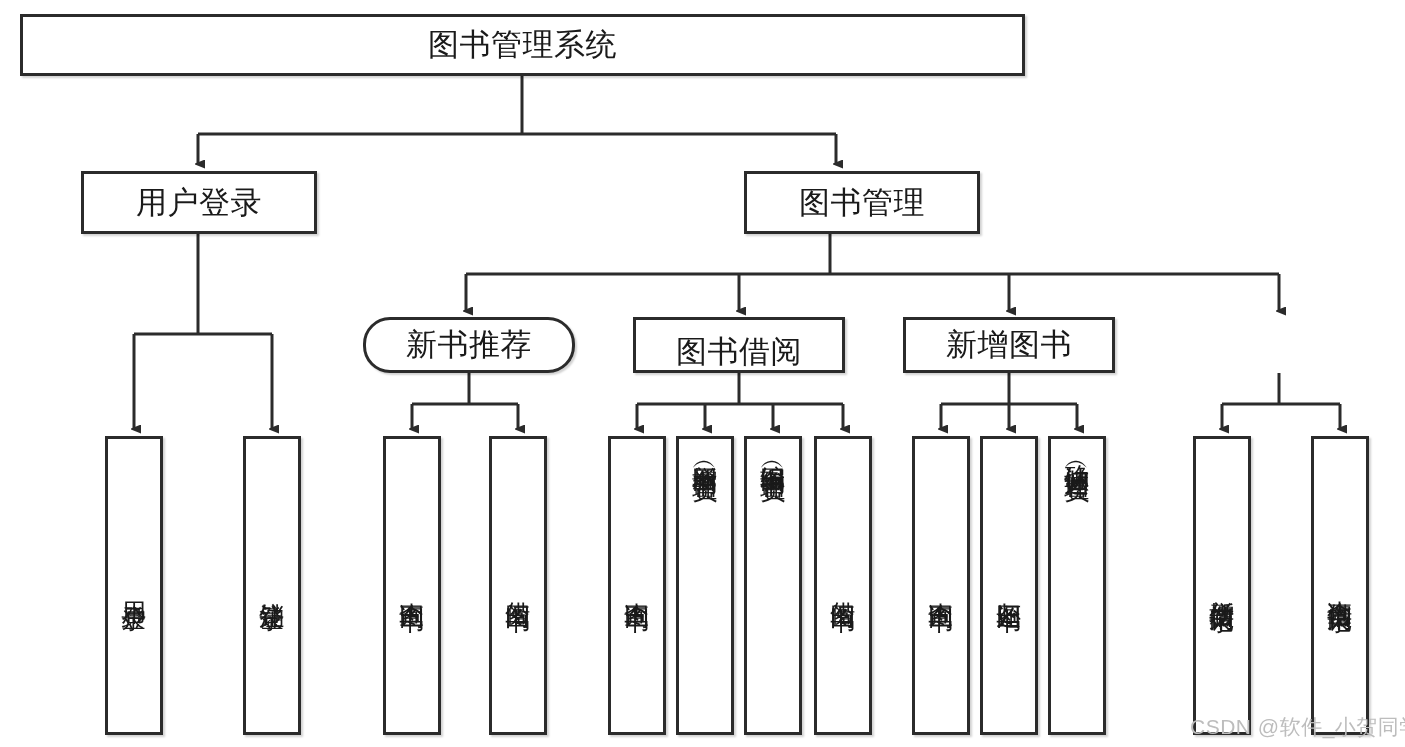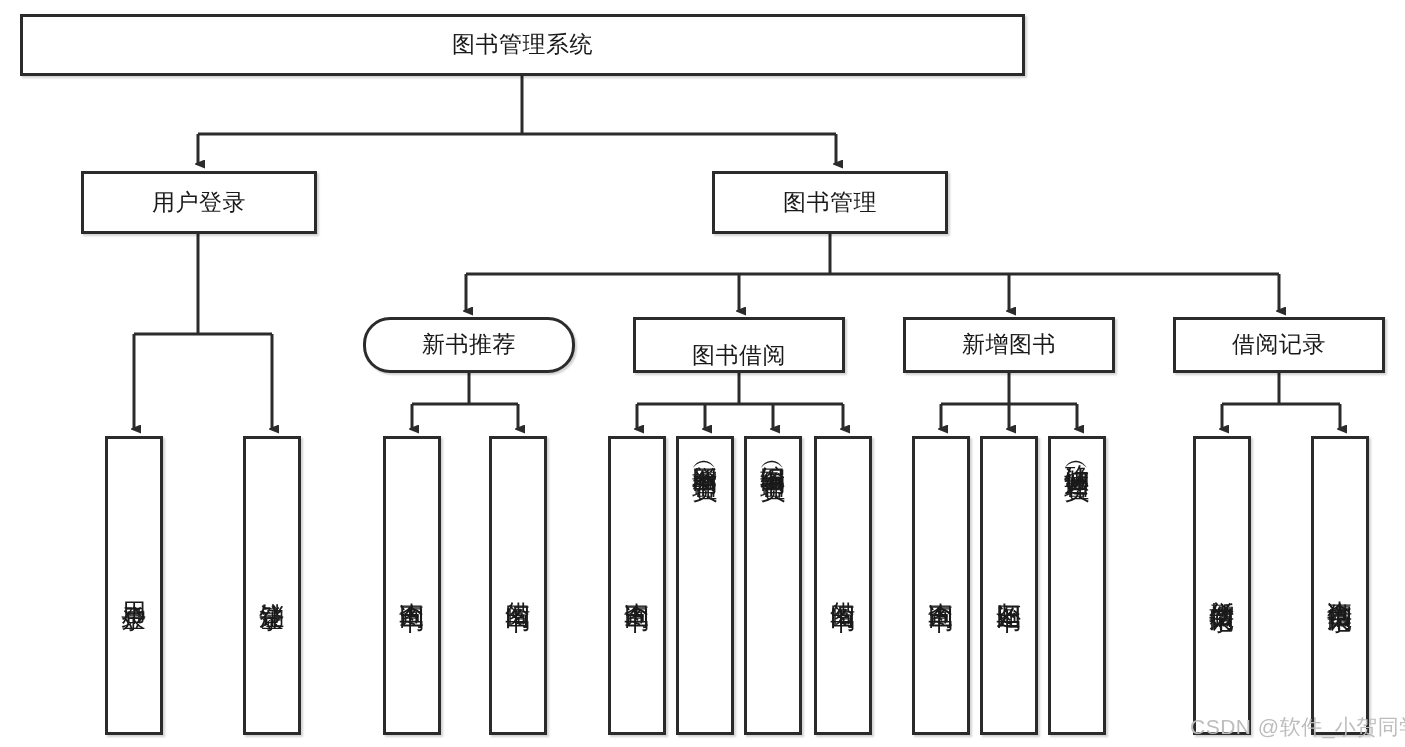--- a/index.html
+++ b/index.html
@@ -34,21 +34,21 @@
     align-items: center;
     justify-content: center;
     box-shadow: 2px 2px 2px rgba(0,0,0,0.18);
   }
   .node .label {
     color: #1a1a1a;
     letter-spacing: 0.5px;
     white-space: nowrap;
   }
   .node.horiz .label {
-    font-size: 23px;
+    font-size: 31px;
     line-height: 1.2;
   }
   .node.vert {
     align-items: center;
     justify-content: center;
     padding-top: 6px;
     padding-bottom: 6px;
   }
   .node.vert .label {
     writing-mode: vertical-rl;
@@ -124,35 +124,32 @@
     </g>
   </svg>
 
   <div class="node horiz" style="left:20px; top:14px; width:1005px; height:62px;">
     <span class="label">图书管理系统</span>
   </div>
 
   <div class="node horiz" style="left:81px; top:171px; width:236px; height:63px;">
     <span class="label">用户登录</span>
   </div>
-  <div class="node horiz" style="left:712px; top:171px; width:236px; height:63px;">
+  <div class="node horiz" style="left:744px; top:171px; width:236px; height:63px;">
     <span class="label">图书管理</span>
   </div>
 
   <div class="node horiz" style="left:363px; top:317px; width:212px; height:56px;border-radius:27px;">
     <span class="label">新书推荐</span>
   </div>
   <div class="node horiz" style="left:633px; top:317px; width:212px; height:56px;align-items:flex-end;">
     <span class="label">图书借阅</span>
   </div>
   <div class="node horiz" style="left:903px; top:317px; width:212px; height:56px;">
     <span class="label">新增图书</span>
-  </div>
-  <div class="node horiz" style="left:1173px; top:317px; width:212px; height:56px;">
-    <span class="label">借阅记录</span>
   </div>
 
   <div class="node vert" style="left:105px; top:436px; width:58px; height:299px;">
     <span class="label">用户登录</span>
   </div>
   <div class="node vert" style="left:243px; top:436px; width:58px; height:299px;">
     <span class="label">注销登录</span>
   </div>
 
   <div class="node vert" style="left:383px; top:436px; width:58px; height:299px;">

